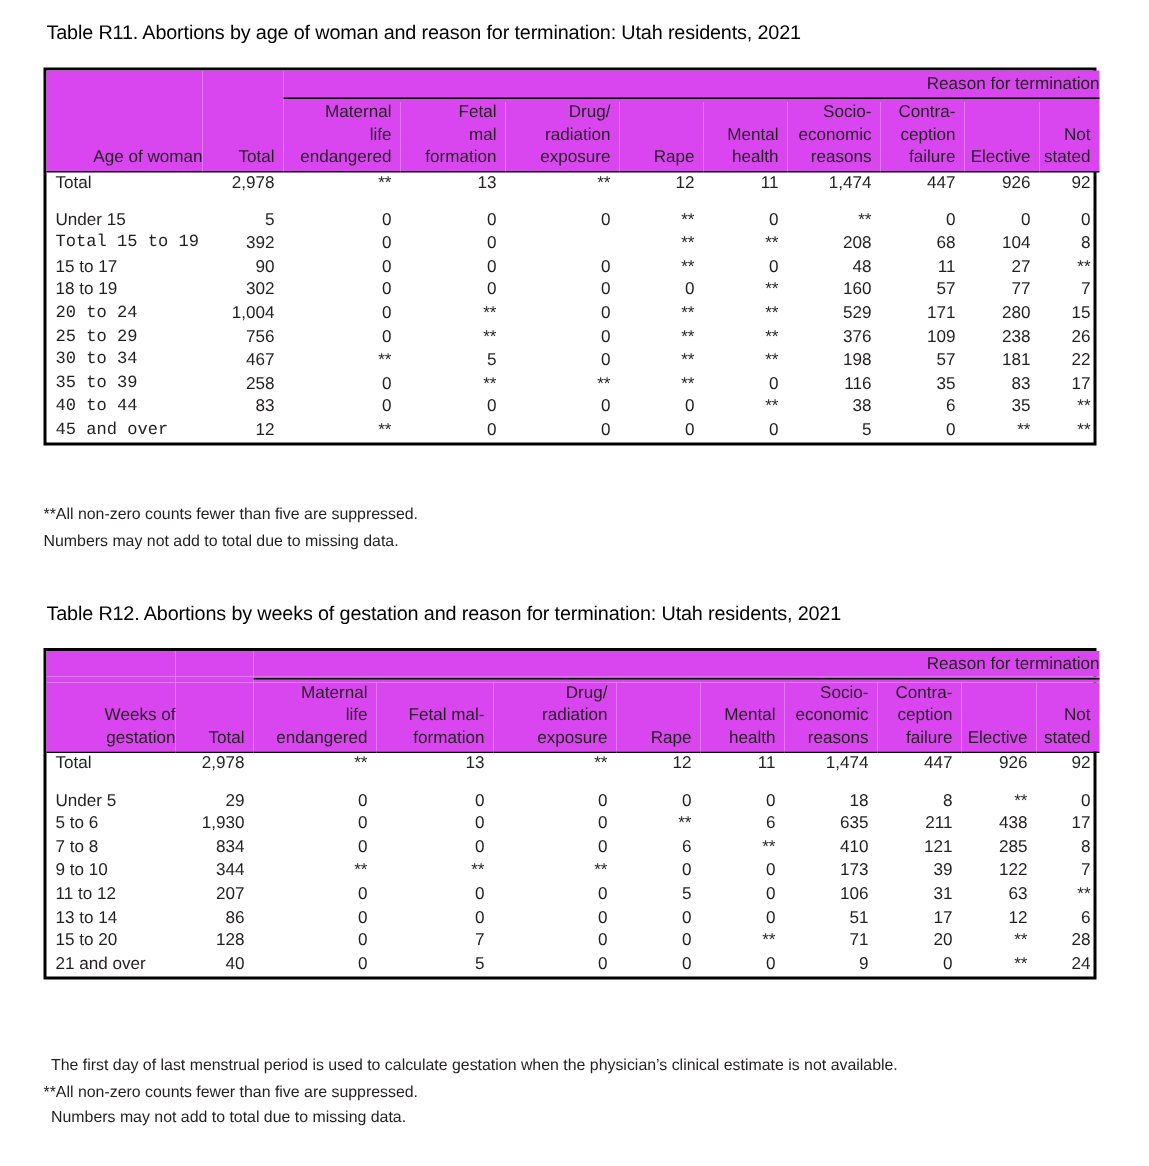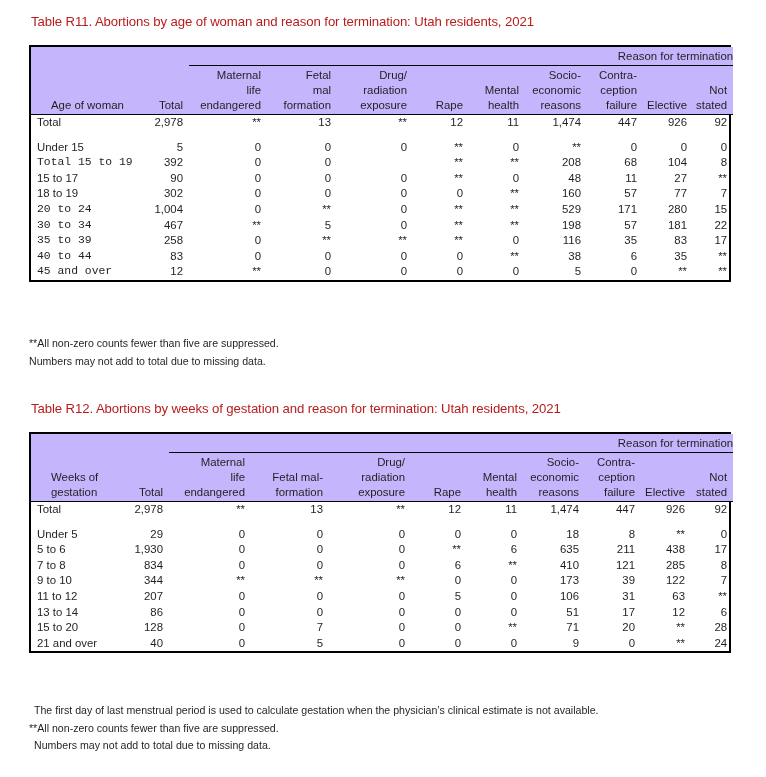--- a/index.html
+++ b/index.html
@@ -16,21 +16,21 @@
   }
   .page {
     position: relative;
     width: 766px;
     height: 777px;
     overflow: hidden;
   }
 
   .table-title {
     font-size: 13.2px;
-    color: #b91c1c;
+    color: #000000;
     letter-spacing: -0.1px;
     white-space: nowrap;
   }
 
   .tbl-wrap {
     border: 2px solid #000;
     background: #ffffff;
     box-sizing: border-box;
   }
 
@@ -46,21 +46,21 @@
     padding: 0;
     margin: 0;
     font-weight: normal;
     vertical-align: bottom;
     text-align: right;
     white-space: nowrap;
     line-height: 15.2px;
   }
 
   
-  thead tr th { background: #c4b5fd; }
+  thead tr th { background: #d946ef; }
 
   .span-cell {
     text-align: center;
     font-size: 11.4px;
     padding-bottom: 1px;
     height: 17px;
     vertical-align: middle;
   }
   .span-rule {
     height: 4px;
@@ -70,21 +70,21 @@
     border-bottom: 1.6px solid #000;
     height: 0;
     margin-bottom: 2px;
   }
 
   .colhead {
     vertical-align: bottom;
     padding-bottom: 3px;
     line-height: 14.6px;
   }
-  .colhead.left { text-align: left; padding-left: 20px; }
+  .colhead.left { text-align: right; padding-left: 20px; }
   .colhead.pad-r { padding-right: 6px; text-align: right; }
 
   thead tr.headline th {
     border-bottom: 1.4px solid #000;
   }
 
   
   tbody td { height: 15.6px; }
   tbody td.lbl { text-align: left; padding-left: 6px; }
   tbody td.pad-r { padding-right: 6px; }
@@ -266,20 +266,33 @@
             <td class="pad-r">**</td>
             <td class="pad-r">0</td>
             <td class="pad-r">**</td>
             <td class="pad-r">**</td>
             <td class="pad-r">529</td>
             <td class="pad-r">171</td>
             <td class="pad-r">280</td>
             <td class="pad-r">15</td>
           </tr>
           <tr>
+            <td class="lbl ind1">25 to 29</td>
+            <td class="pad-r">756</td>
+            <td class="pad-r">0</td>
+            <td class="pad-r">**</td>
+            <td class="pad-r">0</td>
+            <td class="pad-r">**</td>
+            <td class="pad-r">**</td>
+            <td class="pad-r">376</td>
+            <td class="pad-r">109</td>
+            <td class="pad-r">238</td>
+            <td class="pad-r">26</td>
+          </tr>
+          <tr>
             <td class="lbl ind1">30 to 34</td>
             <td class="pad-r">467</td>
             <td class="pad-r">**</td>
             <td class="pad-r">5</td>
             <td class="pad-r">0</td>
             <td class="pad-r">**</td>
             <td class="pad-r">**</td>
             <td class="pad-r">198</td>
             <td class="pad-r">57</td>
             <td class="pad-r">181</td>

